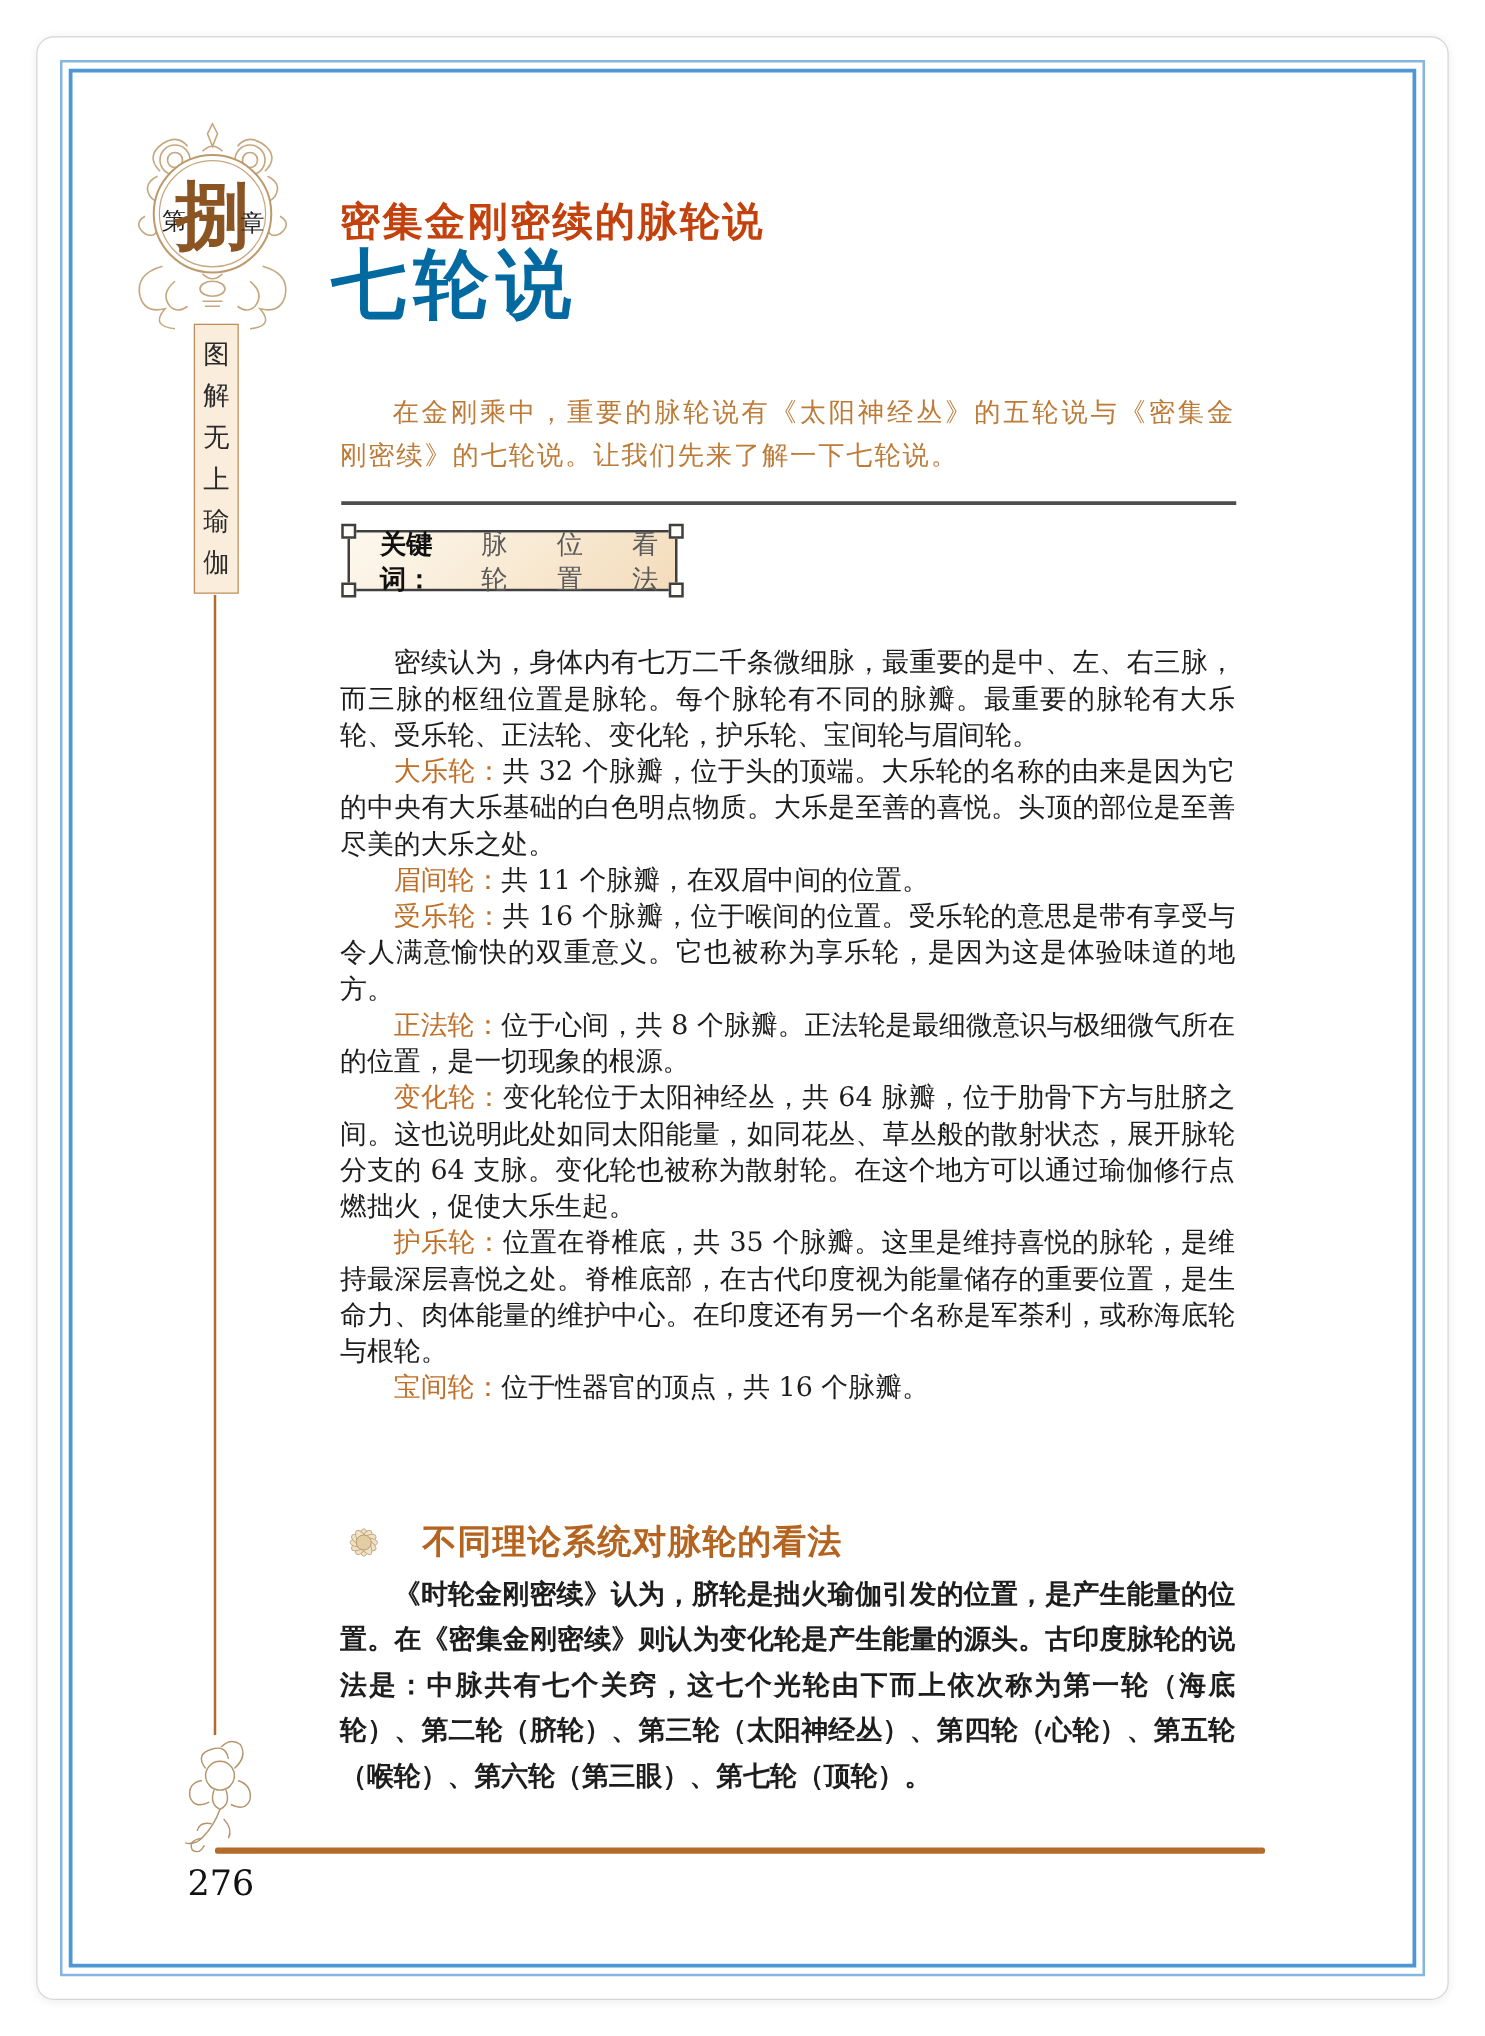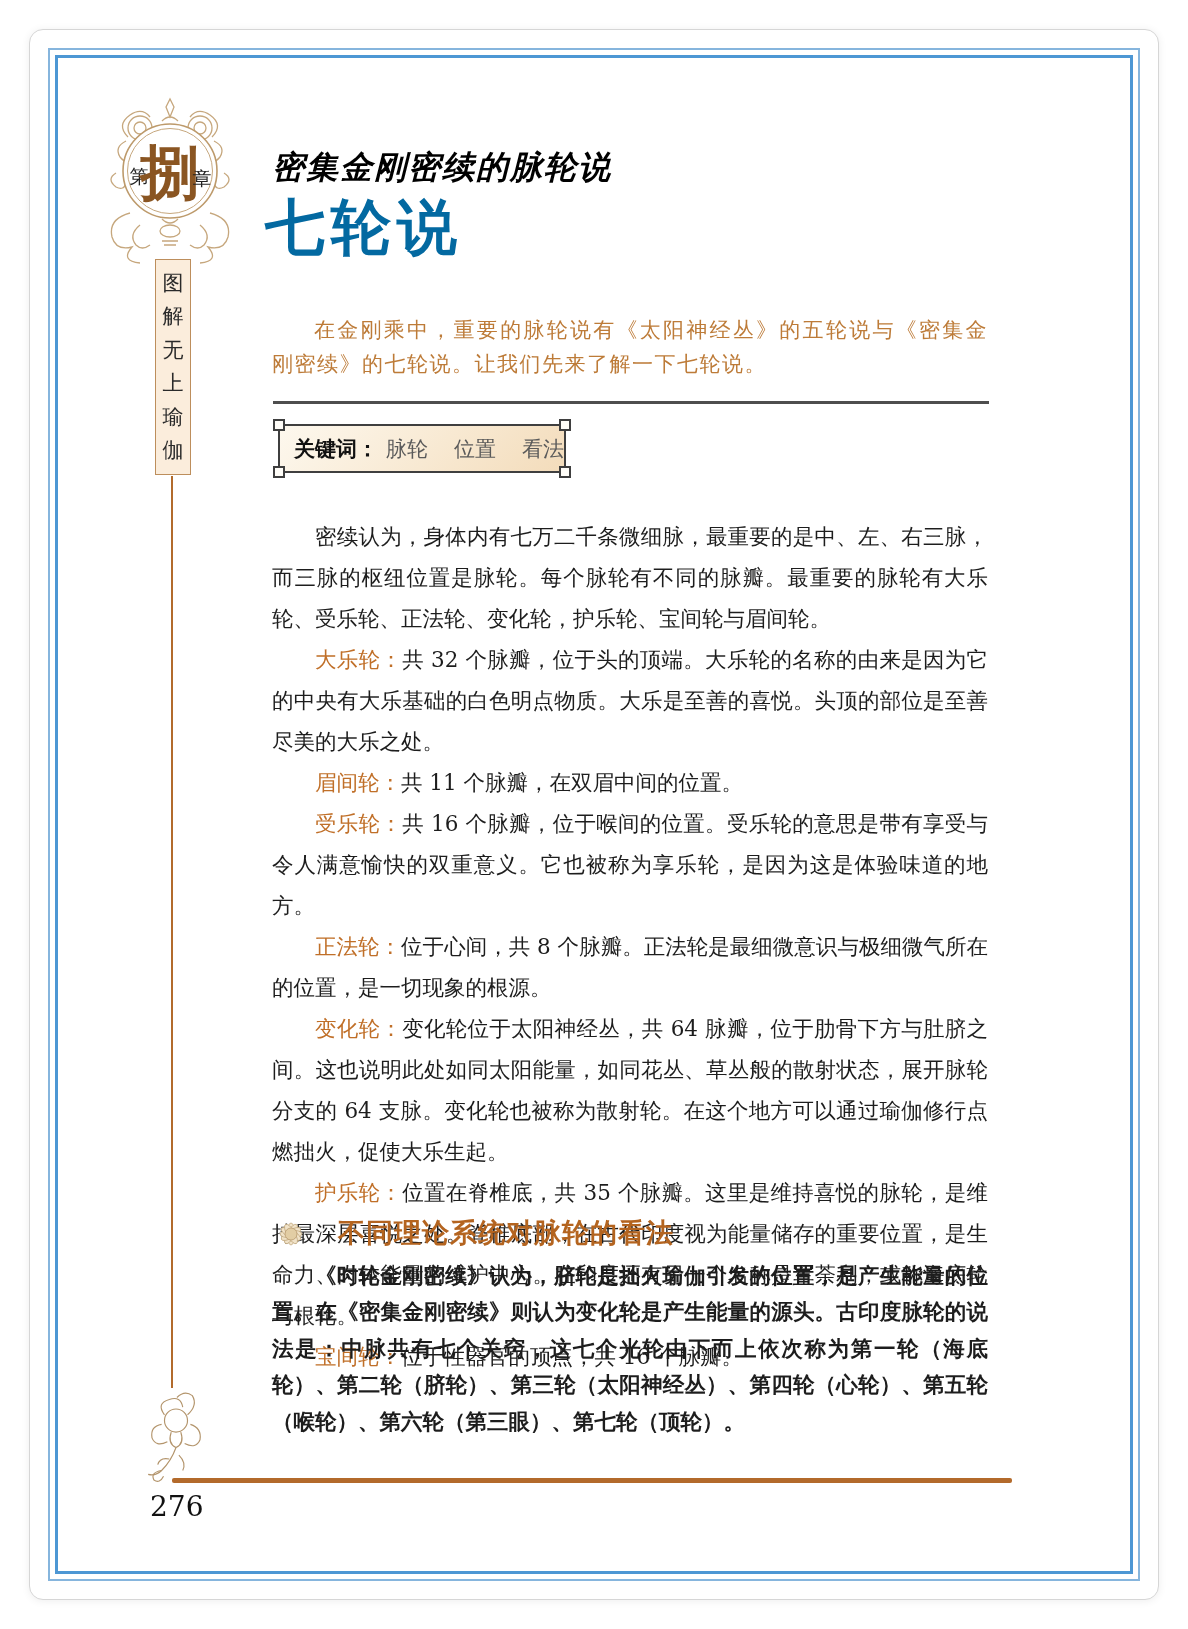--- a/index.html
+++ b/index.html
@@ -17,42 +17,42 @@
 
   
   .side-box{position:absolute;left:155px;top:259px;width:36px;height:216px;box-sizing:border-box;
     background:#fbeddc;border:1px solid #bd8e5c;display:flex;flex-direction:column;
     align-items:center;justify-content:space-evenly;}
   .side-box span{font-size:21px;color:#2a2a2a;line-height:1;}
   .side-line{position:absolute;left:171px;top:476px;width:2px;height:912px;background:#b26b2c;}
   .bottom-flower{position:absolute;left:132px;top:1386px;width:88px;height:96px;}
 
   
-  .subtitle{position:absolute;left:272px;top:146px;font-size:32px;font-weight:bold;color:#000000;
-    letter-spacing:2px;font-style:italic;}
+  .subtitle{position:absolute;left:272px;top:156px;font-size:32px;font-weight:bold;color:#c2410c;
+    letter-spacing:2px;}
   .big-title{position:absolute;left:265px;top:188px;font-size:60px;font-weight:bold;color:#0369a1;
     letter-spacing:6px;}
   .intro{position:absolute;left:272px;top:313px;width:716px;font-size:21px;line-height:34px;
     color:#bd7b38;letter-spacing:1.5px;text-indent:2em;text-align:justify;}
   .gray-rule{position:absolute;left:273px;top:401px;width:716px;height:3px;background:#4e4e4e;}
 
   
-  .kw-box{position:absolute;left:278px;top:424px;width:288px;height:49px;box-sizing:border-box;
+  .kw-box{position:absolute;left:278px;top:424px;width:264px;height:49px;box-sizing:border-box;
     border:2px solid #3f3f3f;background:linear-gradient(135deg,#fdf8ee 0%,#f8e9d2 55%,#f3dcbb 100%);
-    display:flex;align-items:center;padding-left:14px;}
+    display:flex;align-items:center;padding-left:24px;}
   .kw-label{font-size:21px;font-weight:bold;color:#111;
     font-family:"DejaVu Sans","Liberation Sans",sans-serif;}
   .kw-items{display:flex;gap:26px;margin-left:8px;}
   .kw-item{font-size:21px;color:#5a5a5a;}
   .knob{position:absolute;width:8px;height:8px;background:#fffdf8;border:2px solid #3f3f3f;}
   .knob.tl{left:-7px;top:-7px;} .knob.tr{right:-7px;top:-7px;}
   .knob.bl{left:-7px;bottom:-7px;} .knob.br{right:-7px;bottom:-7px;}
 
   
-  .body-col{position:absolute;left:272px;top:516px;width:716px;font-size:21.5px;line-height:41px;
+  .body-col{position:absolute;left:272px;top:516px;width:716px;font-size:21.5px;line-height:29px;
     color:#1d1d1d;text-align:justify;}
   .body-col p{margin:0;text-indent:2em;}
   .lead{color:#c06f28;}
 
   
   .sect-head{position:absolute;left:270px;top:1212px;display:flex;align-items:center;gap:10px;}
   .sect-head .txt{font-size:27px;font-weight:bold;color:#b4641f;letter-spacing:1px;
     font-family:"DejaVu Sans","Liberation Sans",sans-serif;margin-left:16px;}
   .sect-para{position:absolute;left:272px;top:1258px;width:716px;font-size:21.5px;line-height:36.4px;
     color:#1d1d1d;text-align:justify;text-indent:2em;font-weight:bold;}

